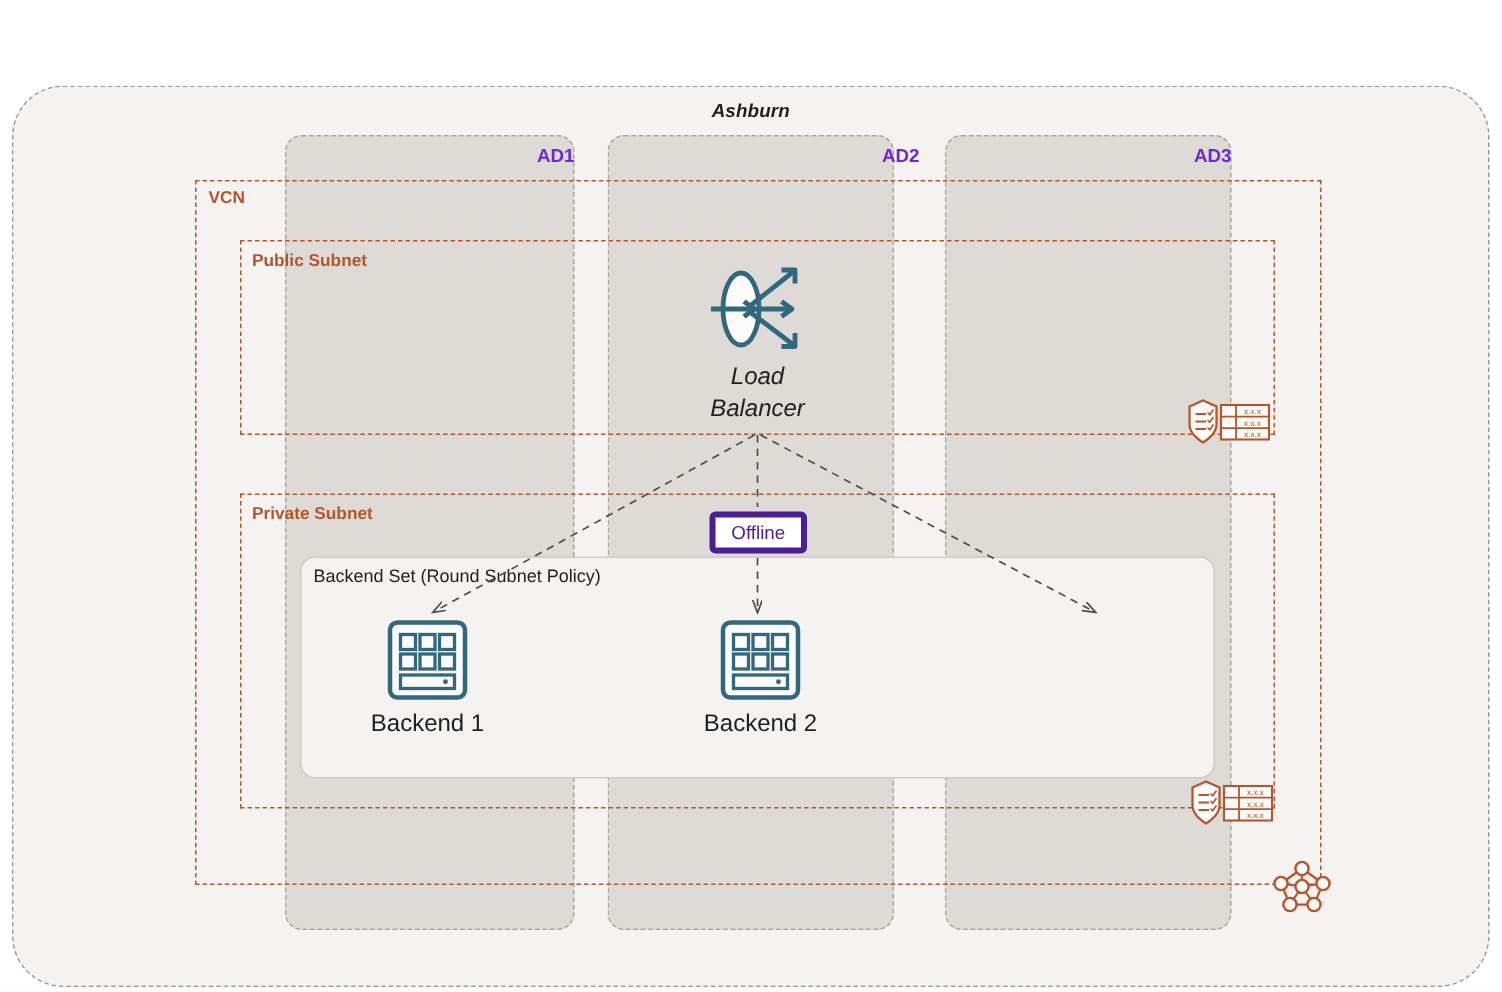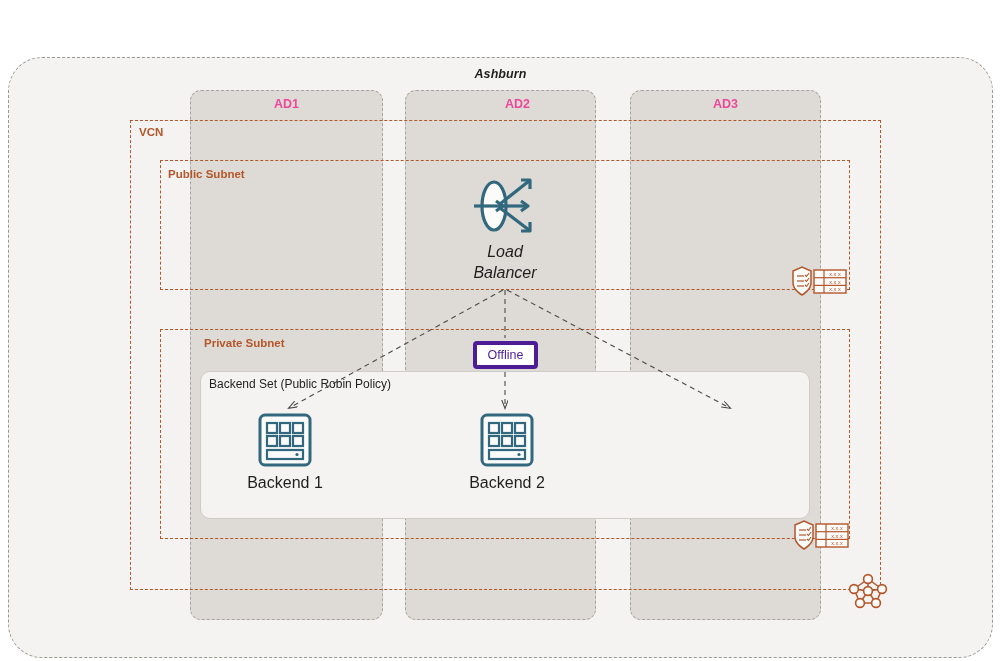--- a/index.html
+++ b/index.html
@@ -27,22 +27,22 @@
   .ad{
     position:absolute;
     top:90px; height:530px;
     background:#dedbd6;
     border:1px dashed #a7a39e;
     border-radius:11px;
     box-sizing:border-box;
   }
   .ad-label{
     position:absolute; top:97px; height:16px;
-    text-align:center;
-    font-size:12.5px; font-weight:bold; color:#ec4899;
+    text-align:right;
+    font-size:12.5px; font-weight:bold; color:#6d28d9;
   }
   #ad1{left:190px;width:193px;}
   #ad2{left:405px;width:191px;}
   #ad3{left:630px;width:191px;}
   #ad1-label{left:190px;width:193px;}
   #ad2-label{left:422px;width:191px;}
   #ad3-label{left:630px;width:191px;}
 
   
   .vcn{
@@ -59,21 +59,21 @@
   #public-subnet{left:160px; top:160px; width:690px; height:130px;}
   #private-subnet{left:160px; top:329px; width:690px; height:210px;}
 
   .net-label{
     position:absolute;
     font-size:11.5px; font-weight:bold; color:#b4562a;
     white-space:nowrap;
   }
   #vcn-label{left:139px; top:126px;}
   #public-subnet-label{left:168px; top:168px;}
-  #private-subnet-label{left:168px; top:337px;margin-left:36px;}
+  #private-subnet-label{left:168px; top:337px;}
 
   
   .backend-set{
     position:absolute;
     left:200px; top:371px; width:610px; height:148px;
     background:#f4f3f1;
     border:1px solid #cfccc7;
     border-radius:10px;
     box-sizing:border-box;
   }
@@ -123,21 +123,21 @@
   <div class="ad-label" id="ad3-label">AD3</div>
 
   <div class="vcn"></div>
   <div class="subnet" id="public-subnet"></div>
   <div class="subnet" id="private-subnet"></div>
   <div class="net-label" id="vcn-label">VCN</div>
   <div class="net-label" id="public-subnet-label">Public Subnet</div>
   <div class="net-label" id="private-subnet-label">Private Subnet</div>
 
   <div class="backend-set"></div>
-  <div class="backend-set-label">Backend Set (Public Robin Policy)</div>
+  <div class="backend-set-label">Backend Set (Round Subnet Policy)</div>
 
   <svg class="overlay">
     <defs>
       <marker id="ah" markerWidth="9" markerHeight="9" refX="7.5" refY="3" orient="auto">
         <path d="M0,0 L8,3 L0,6" fill="none" stroke="#4a4a4a" stroke-width="1"></path>
       </marker>
     </defs>
 
     <path d="M503,290 L289,408" fill="none" stroke="#4a4a4a" stroke-width="1.1" stroke-dasharray="5,4" marker-end="url(#ah)"></path>
 

